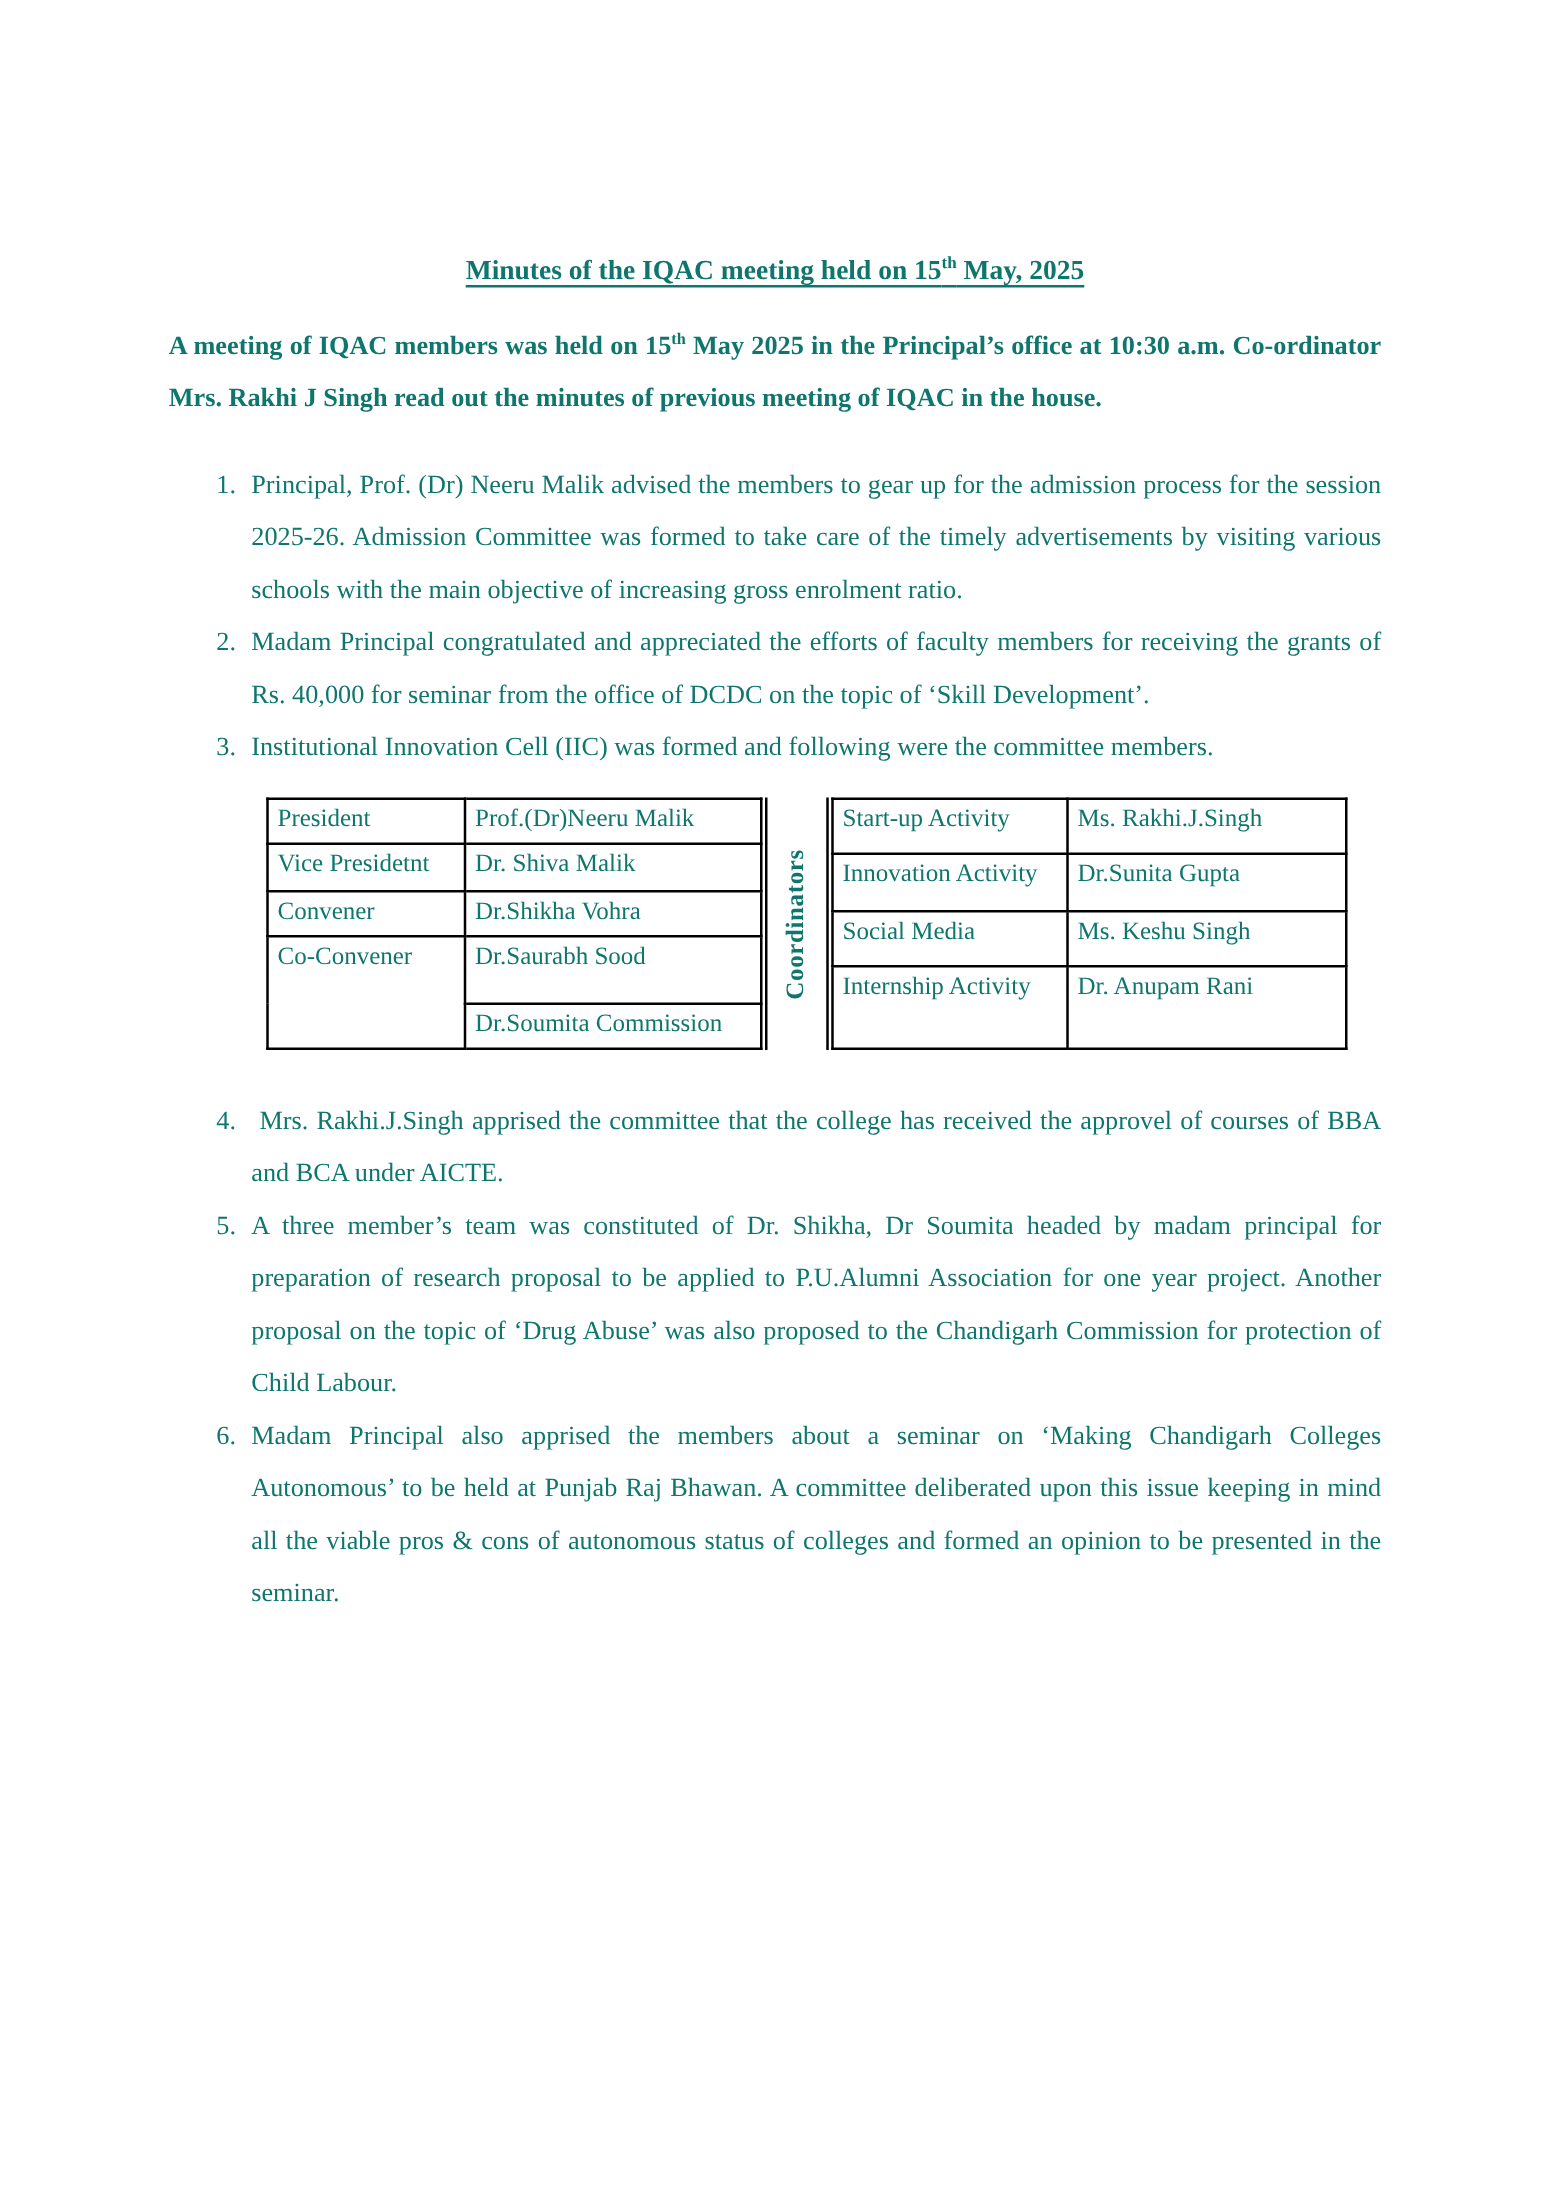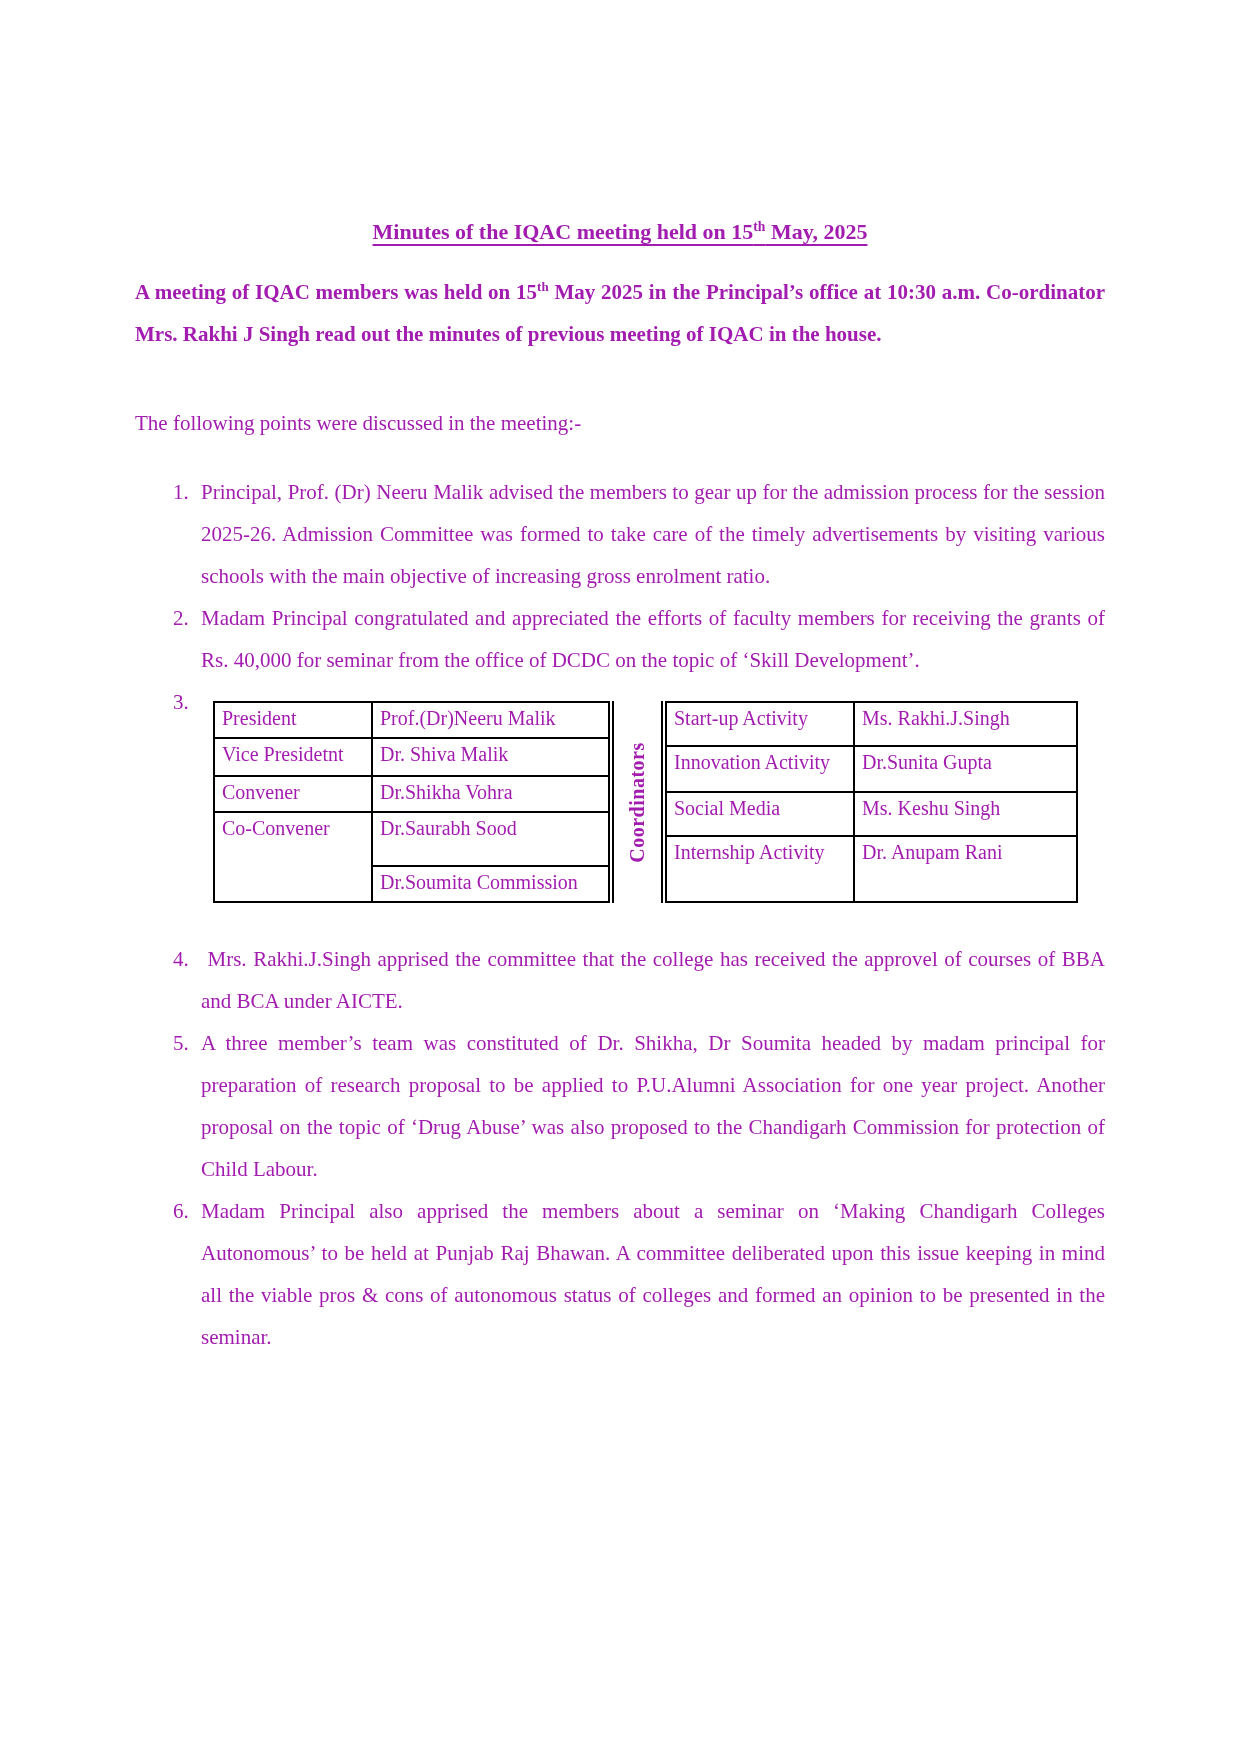--- a/index.html
+++ b/index.html
@@ -1,22 +1,22 @@
 <!DOCTYPE html>
 <html><head>
 <meta charset="utf-8">
 <style>
   html, body { margin: 0; padding: 0; background: #ffffff; }
   .page {
     position: relative;
     width: 1240px;
     height: 1557px;
-    margin: 16px auto;
+    margin: 0 auto;
     background: #ffffff;
-    color: #a21caf;
+    color: #0f766e;
     font-family: "Liberation Serif", serif;
     font-size: 21px;
     overflow: hidden;
     box-sizing: border-box;
     padding: 203px 135px 40px 135px;
   }
   .title {
     margin: 0 0 26px 0;
     text-align: center;
     font-size: 22px;
@@ -94,36 +94,36 @@
 </style>
 </head>
 <body>
 
 <div class="page">
 
   <h1 class="title"><span>Minutes of the IQAC meeting held on 15</span><sup class="sp">th</sup><span> May, 2025</span></h1>
 
   <p class="para intro"><span>A meeting of IQAC members was held on 15</span><sup class="sp">th</sup><span> May 2025 in the Principal’s office at 10:30 a.m. Co-ordinator Mrs. Rakhi J Singh read out the minutes of previous meeting of IQAC in the house.</span></p>
 
-  <p class="para lead">The following points were discussed in the meeting:-</p>
 
   <div class="doc-list">
 
     <div class="li">
       <span class="num">1.</span>
       <span>Principal, Prof. (Dr) Neeru Malik advised the members to gear up for the admission process for the session 2025-26. Admission Committee was formed to take care of the timely advertisements by visiting various schools with the main objective of increasing gross enrolment ratio.</span>
     </div>
 
     <div class="li">
       <span class="num">2.</span>
       <span>Madam Principal congratulated and appreciated the efforts of faculty members for receiving the grants of Rs. 40,000 for seminar from the office of DCDC on the topic of ‘Skill Development’.</span>
     </div>
 
     <div class="li">
       <span class="num">3.</span>
+      <span>Institutional Innovation Cell (IIC) was formed and following were the committee members.</span>
     </div>
 
     <div class="tbl-wrap">
 
       <table class="blk">
         <tbody>
             <tr class="r1">
           <td class="c-role">President</td>
           <td class="c-name">Prof.(Dr)Neeru Malik</td>
         </tr>

